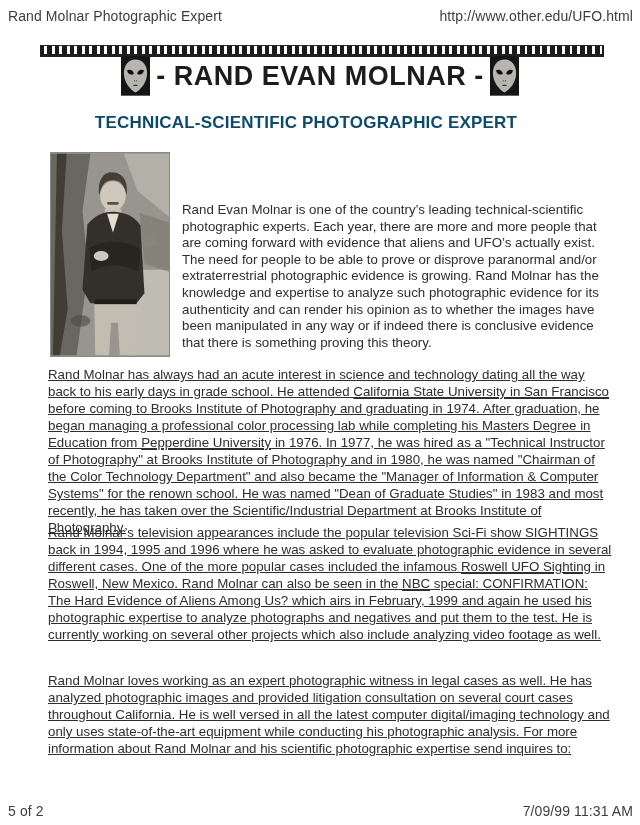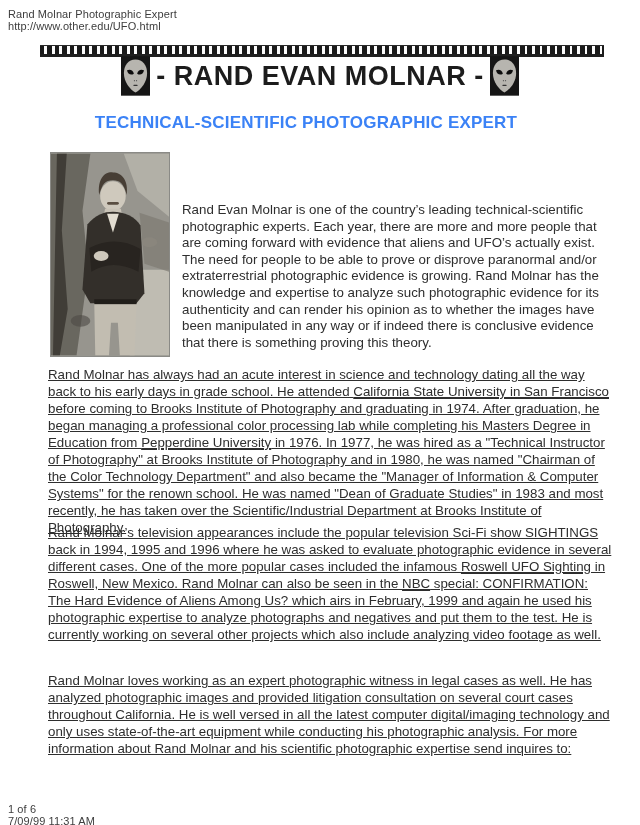--- a/index.html
+++ b/index.html
@@ -12,21 +12,21 @@
     position:relative;
     width:640px; height:825px;
     background:#ffffff;
     color:#2e2e2e;
     overflow:hidden;
     margin:0 auto;
   }
   .print-header, .print-footer {
     position:absolute; left:8px; right:7px;
     display:flex; justify-content:space-between;
-    font-size:11px; color:#3d3d3d; letter-spacing:0.1px;flex-direction:column;
+    font-size:14px; color:#3d3d3d; letter-spacing:0.1px;
   }
   .print-header { top:8px; }
   .print-footer { top:803px; }
 
   .filmstrip {
     position:absolute; top:45px; left:40px; width:564px; height:8px;
     background:repeating-linear-gradient(90deg,#1a1a1a 0px,#1a1a1a 4.5px,#fbfbfb 4.5px,#fbfbfb 7.5px);
     border-top:1px solid #2a2a2a;
     border-bottom:3px solid #1f1f1f;
   }
@@ -37,21 +37,21 @@
   }
   .title-text {
     font-size:27px; font-weight:bold; color:#1c1c1c;
     letter-spacing:0.5px; white-space:nowrap; padding:0 2px;
   }
   .alien { width:29px; height:40px; display:block; }
 
   .subtitle {
     position:absolute; top:113px; left:0; width:612px;
     text-align:center; font-size:17px; font-weight:bold;
-    color:#3b82f6; letter-spacing:0.2px;
+    color:#0c4a6e; letter-spacing:0.2px;
   }
 
   .intro {
     position:absolute; top:152px; left:50px; width:562px;
     display:flex;
   }
   .photo {
     width:120px; height:205px; flex:none;
     border:1px solid #8a8a86; box-sizing:border-box;
     background:#98968f; overflow:hidden;
@@ -137,17 +137,17 @@
       </svg>
     </div>
     <p class="intro-text">Rand Evan Molnar is one of the country’s leading technical-scientific photographic experts. Each year, there are more and more people that are coming forward with evidence that aliens and UFO’s actually exist. The need for people to be able to prove or disprove paranormal and/or extraterrestrial photographic evidence is growing. Rand Molnar has the knowledge and expertise to analyze such photographic evidence for its authenticity and can render his opinion as to whether the images have been manipulated in any way or if indeed there is conclusive evidence that there is something proving this theory.</p>
   </div>
 
   <p class="body-para para-2"><span>Rand Molnar has always had an acute interest in science and technology dating all the way back to his early days in grade school. He attended </span><span class="doc-link">California State University in San Francisco</span><span> before coming to Brooks Institute of Photography and graduating in 1974. After graduation, he began managing a professional color processing lab while completing his Masters Degree in Education from </span><span class="doc-link">Pepperdine University</span><span> in 1976. In 1977, he was hired as a "Technical Instructor of Photography" at Brooks Institute of Photography and in 1980, he was named "Chairman of the Color Technology Department" and also became the "Manager of Information &amp; Computer Systems" for the renown school. He was named "Dean of Graduate Studies" in 1983 and most recently, he has taken over the Scientific/Industrial Department at Brooks Institute of Photography.</span></p>
   <p class="body-para para-3"><span>Rand Molnar’s television appearances include the popular television Sci-Fi show SIGHTINGS back in 1994, 1995 and 1996 where he was asked to evaluate photographic evidence in several different cases. One of the more popular cases included the infamous </span><span class="doc-link">Roswell UFO Sighting</span><span> in Roswell, New Mexico. Rand Molnar can also be seen in the </span><span class="doc-link">NBC</span><span> special: CONFIRMATION: The Hard Evidence of Aliens Among Us? which airs in February, 1999 and again he used his photographic expertise to analyze photographs and negatives and put them to the test. He is currently working on several other projects which also include analyzing video footage as well.</span></p>
   <p class="body-para para-4"><span>Rand Molnar loves working as an expert photographic witness in legal cases as well. He has analyzed photographic images and provided litigation consultation on several court cases throughout California. He is well versed in all the latest computer digital/imaging technology and only uses state-of-the-art equipment while conducting his photographic analysis. For more information about Rand Molnar and his scientific photographic expertise send inquires to:</span></p>
 
   <div class="print-footer">
-    <span>1 of 6</span>
+    <span>5 of 2</span>
     <span>7/09/99 11:31 AM</span>
   </div>
 
 </div>
 
 </body></html>

